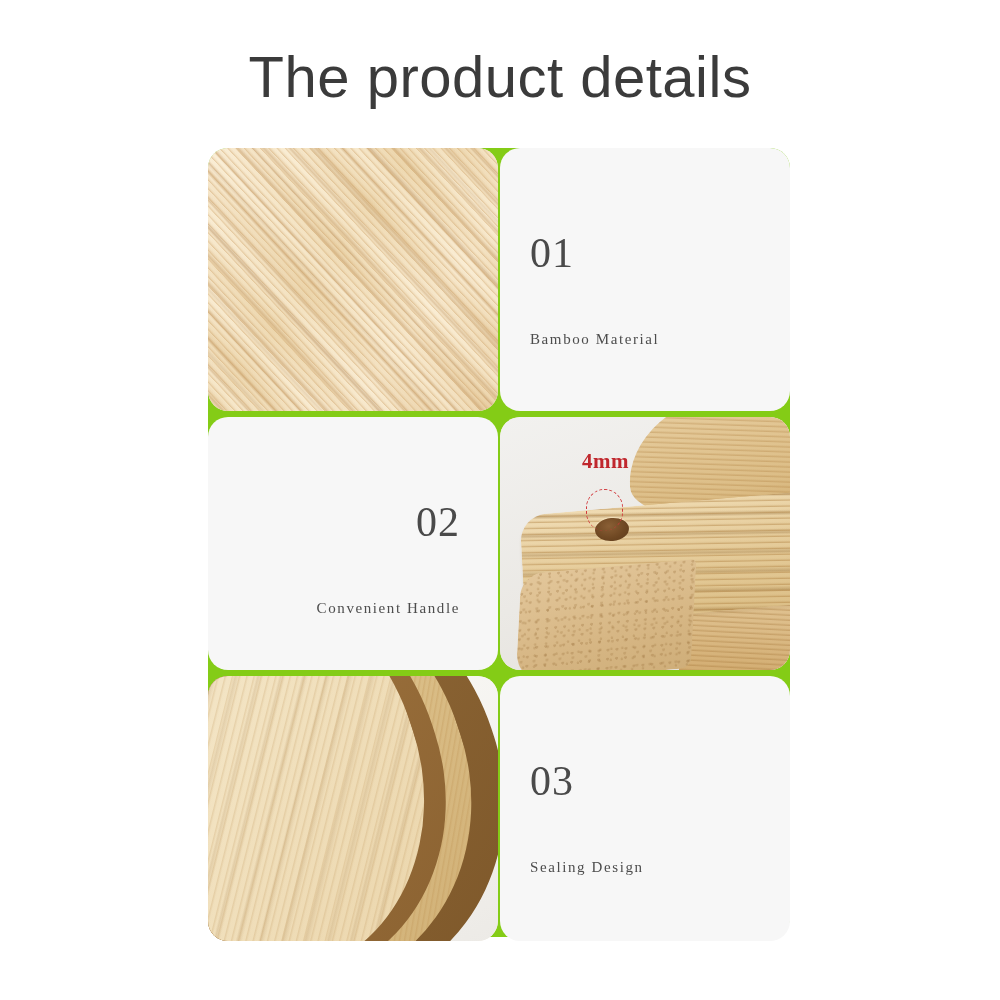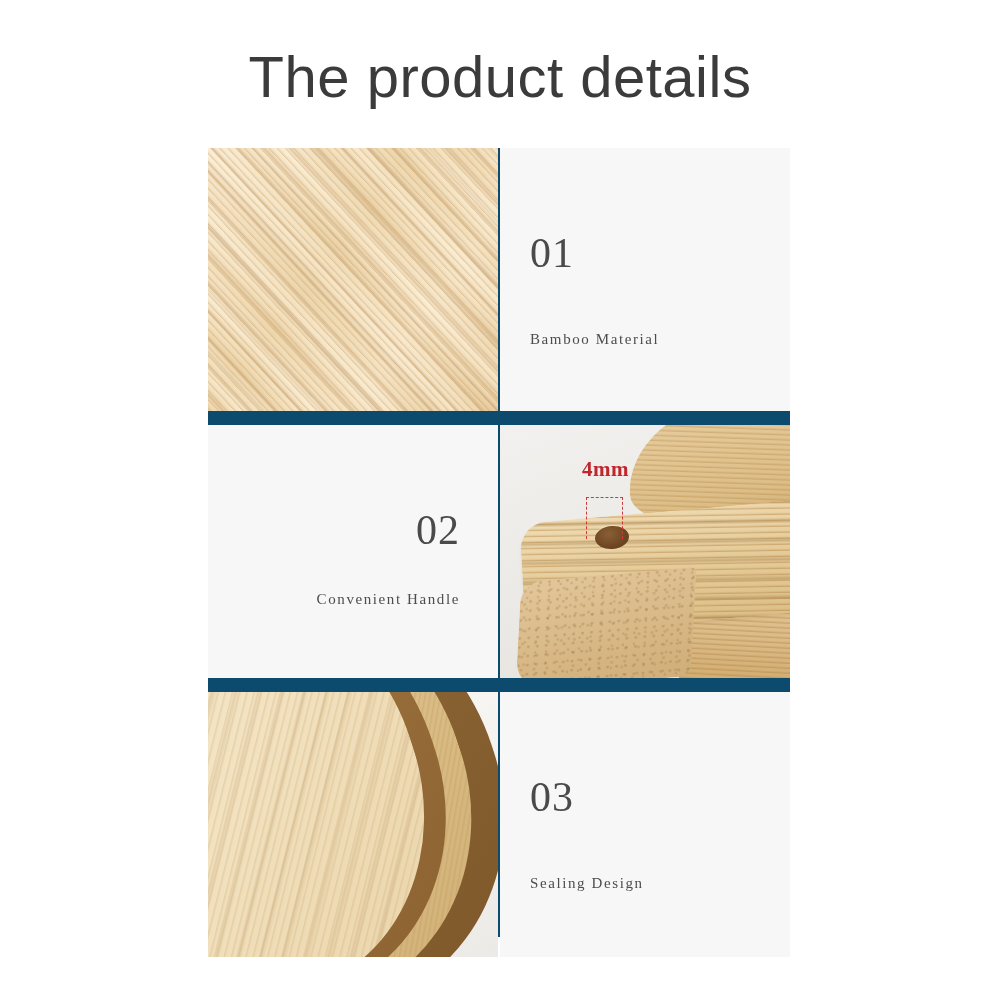--- a/index.html
+++ b/index.html
@@ -1,15 +1,15 @@
 <!DOCTYPE html>
 <html><head>
 <meta charset="utf-8">
 <style>
-  * { box-sizing: border-box; margin: 0; padding: 0; }
+  * { box-sizing: border-box; margin: 0; padding: 0; border-radius: 20px; }
 
   html, body {
     width: 1000px;
     height: 1000px;
     background: #ffffff;
     font-family: "Liberation Sans", sans-serif;
     overflow: hidden;
   }
 
   .page {
@@ -37,22 +37,22 @@
   
   .detail-grid {
     position: absolute;
     left: 208px;
     top: 148px;
     width: 582px;
     height: 789px;
     display: grid;
     grid-template-columns: 290px 290px;
     grid-template-rows: 263px 253px 265px;
-    gap: 14px 2px;
-    background: #0c4a6e;
+    gap: 6px 2px;
+    background: #84cc16;
   }
 
   .cell {
     position: relative;
     overflow: hidden;
   }
 
   .cell-text {
     background: #f7f7f7;
     padding: 0;
@@ -81,21 +81,21 @@
     color: #4d4d4d;
     letter-spacing: 1.6px;
     line-height: 1;
     white-space: nowrap;
   }
 
   .align-left .num   { left: 30px;  top: 84px; }
   .align-left .label { left: 30px;  top: 184px; }
 
   .align-right .num   { right: 38px; top: 84px; text-align: center; }
-  .align-right .label { right: 38px; top: 167px; text-align: right; }
+  .align-right .label { right: 38px; top: 184px; text-align: right; }
 
   
   .bamboo-diagonal {
     position: absolute;
     inset: 0;
     background-color: #f0dcb8;
     background-image:
       repeating-linear-gradient(47deg,
         rgba(206,160,100,0.00) 0px,
         rgba(206,160,100,0.00) 1px,

